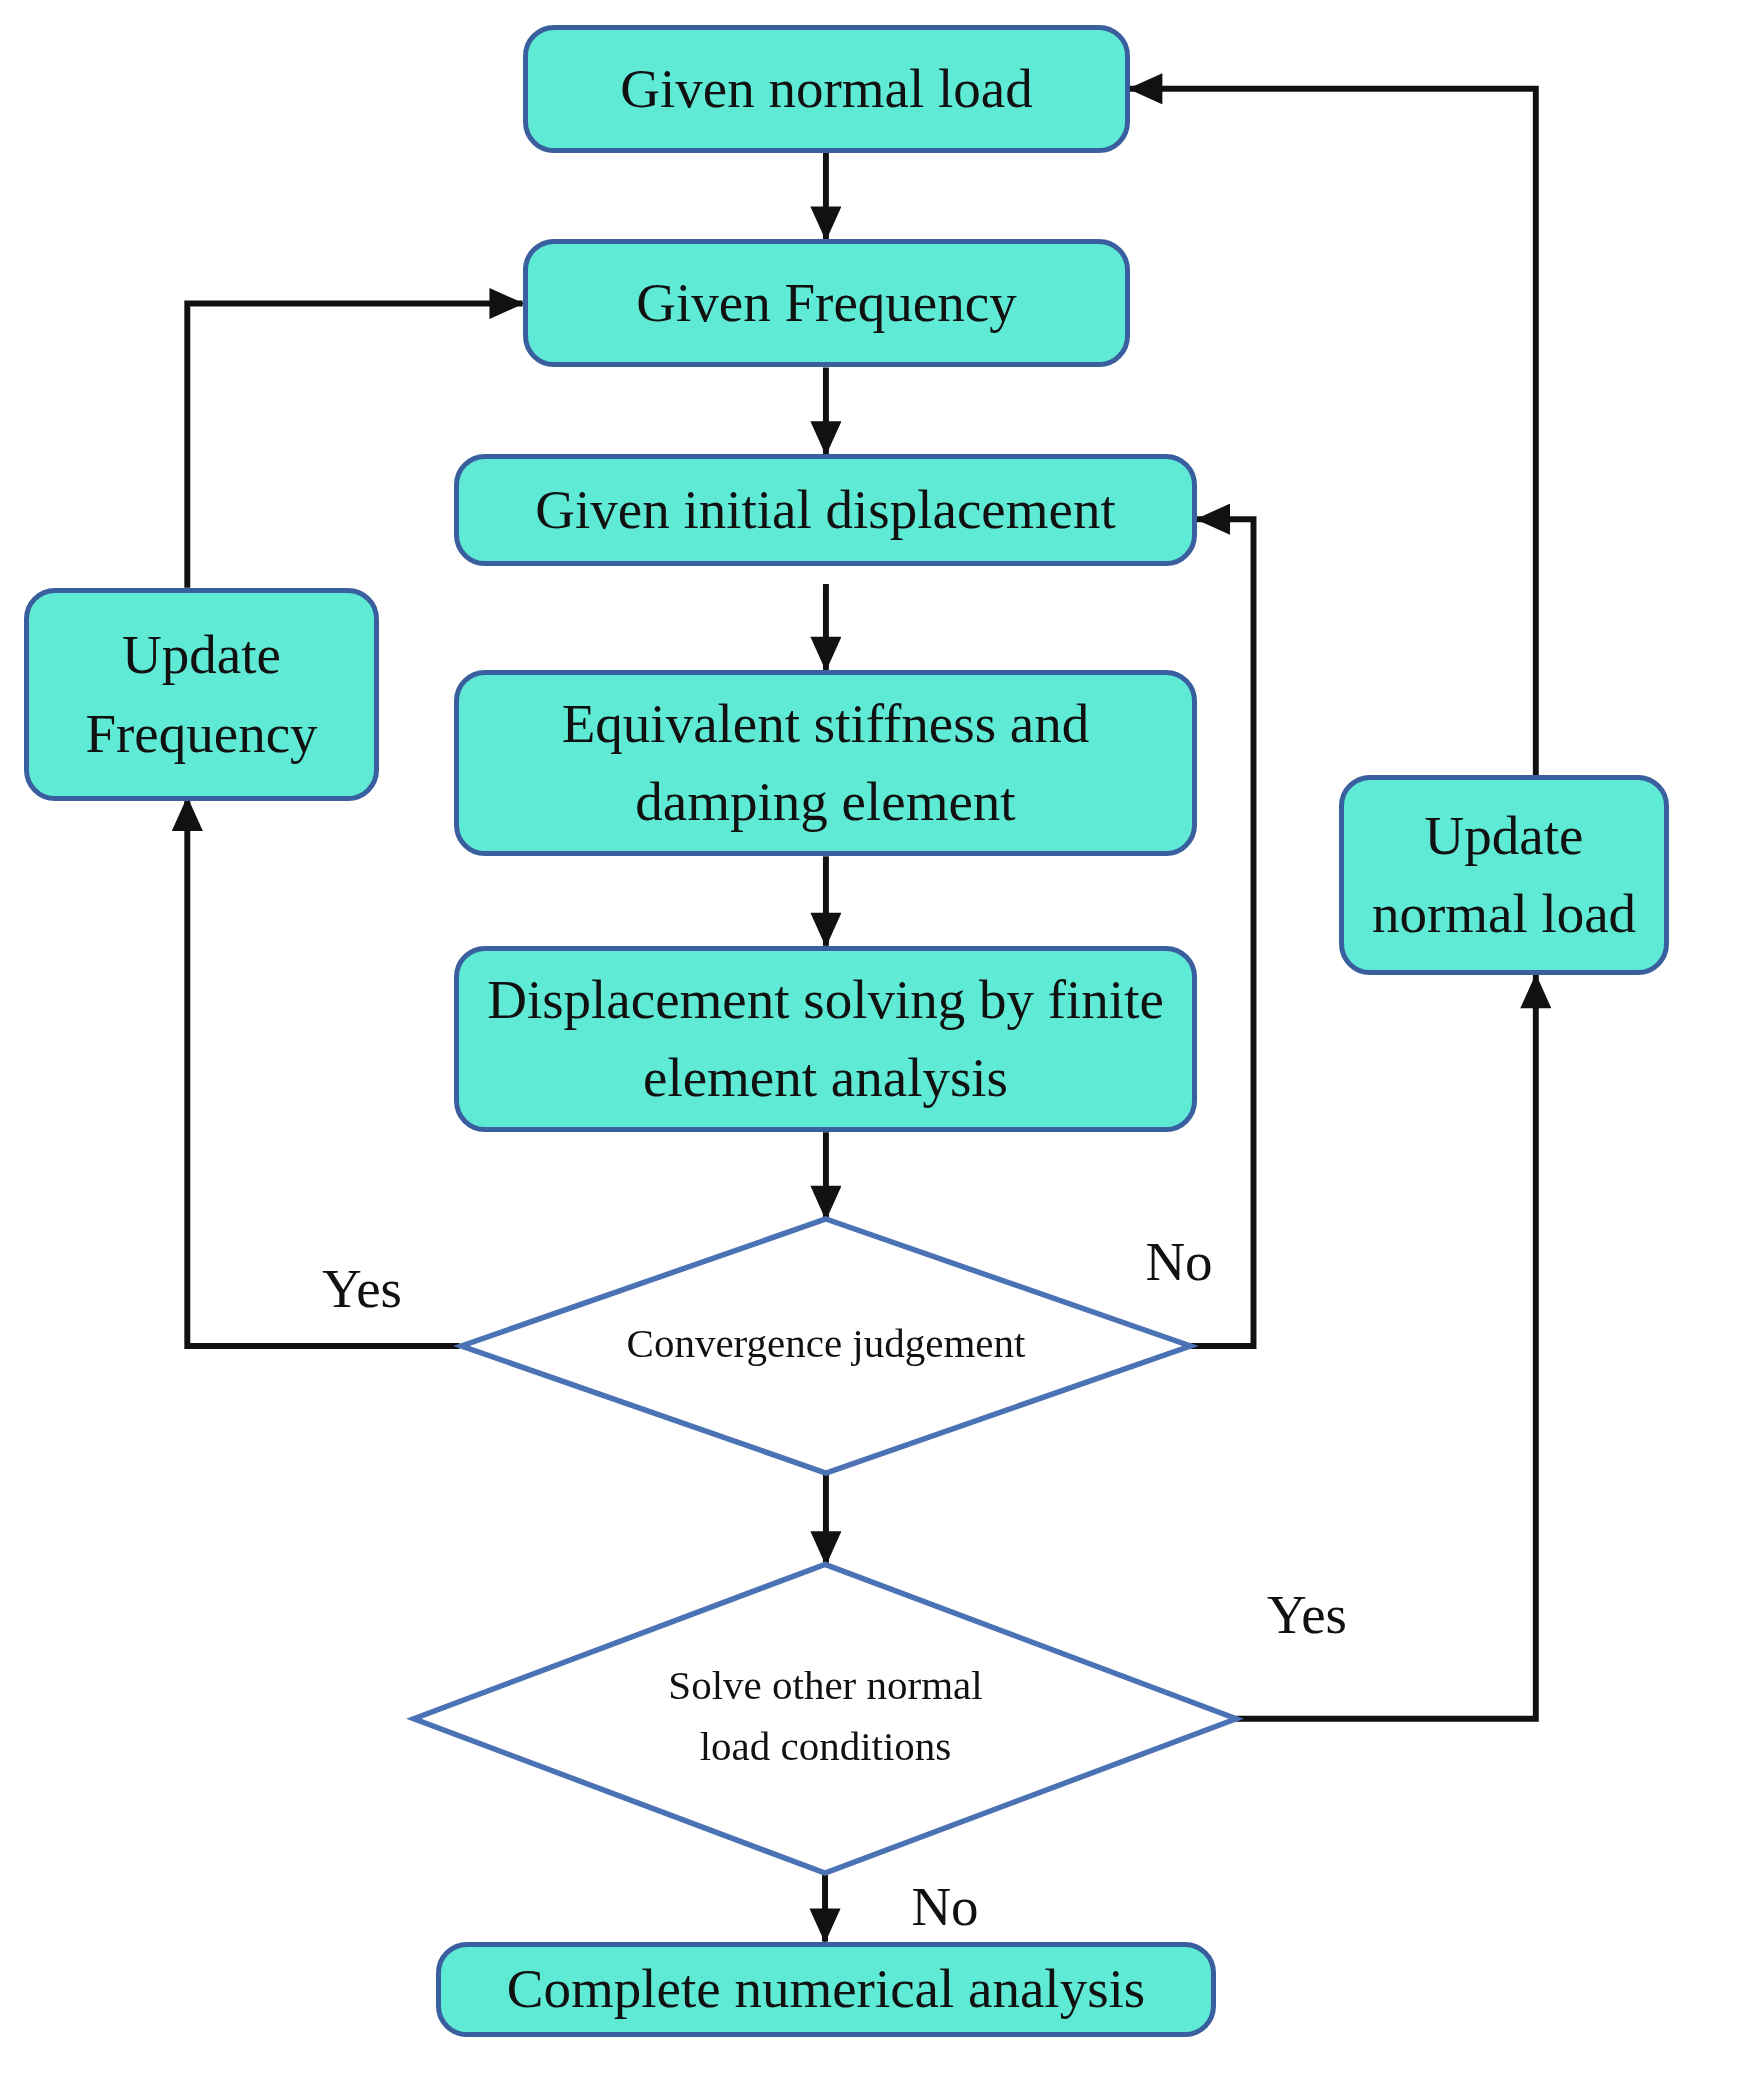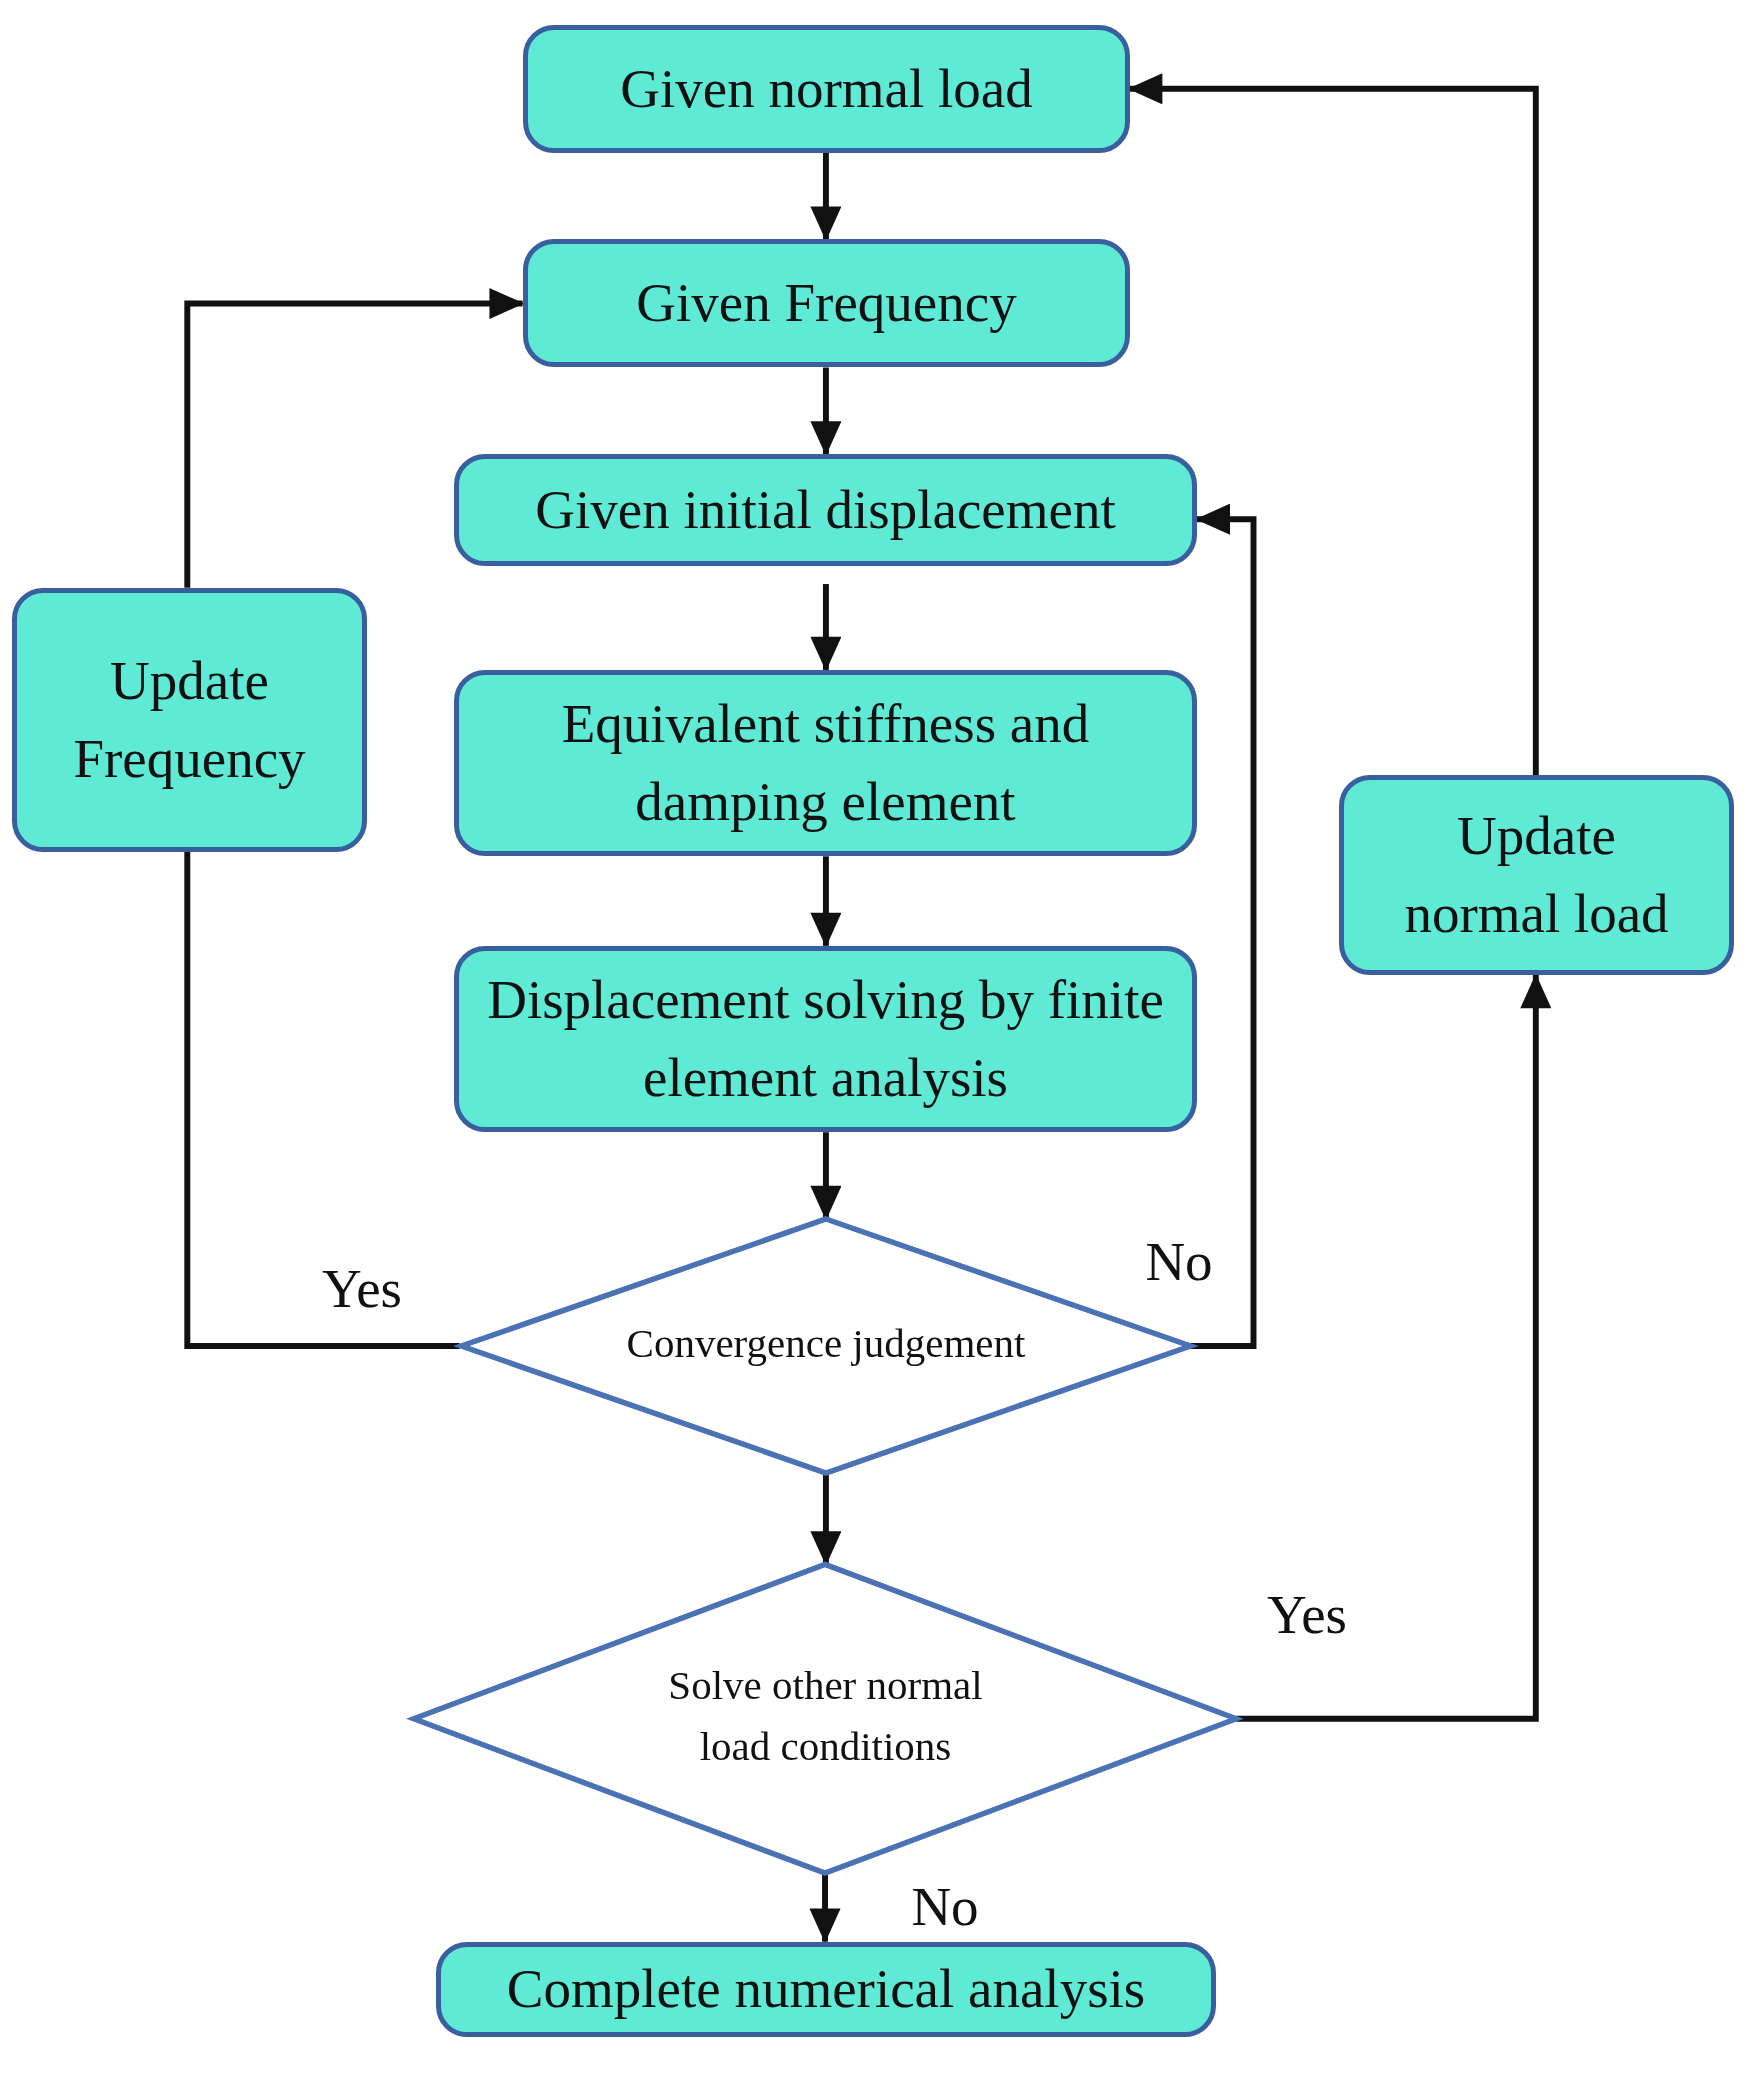--- a/index.html
+++ b/index.html
@@ -69,22 +69,22 @@
   .narrow {
     display: inline-block;
     max-width: 292px;
   }
   
   #n-given-normal-load        { left: 523px;  top: 25px;   width: 607px; height: 128px; }
   #n-given-frequency          { left: 523px;  top: 239px;  width: 607px; height: 128px; }
   #n-given-initial-disp       { left: 454px;  top: 454px;  width: 743px; height: 112px; }
   #n-equivalent-stiffness     { left: 454px;  top: 670px;  width: 743px; height: 186px; }
   #n-displacement-solving     { left: 454px;  top: 946px; width: 743px; height: 186px; }
-  #n-update-frequency         { left: 12px;   top: 588px;  width: 355px; height: 264px; }
-  #n-update-normal-load       { left: 1339px; top: 775px;  width: 395px; height: 200px; }
+  #n-update-frequency         { left: 24px;   top: 588px;  width: 355px; height: 213px; }
+  #n-update-normal-load       { left: 1339px; top: 775px;  width: 330px; height: 200px; }
   #n-complete                 { left: 436px;  top: 1942px; width: 780px; height: 95px; }
   #l-convergence              { left: 826px;  top: 1343px; width: 420px; margin-left: -210px; transform: translateY(-50%); }
   #l-solve-other              { left: 825px;  top: 1716px; width: 329px; margin-left: -164px; transform: translateY(-50%); }
   #el-conv-yes  { left: 362px;  top: 1288px; }
   #el-conv-no   { left: 1179px; top: 1261px; }
   #el-solve-yes { left: 1307px; top: 1614px; }
   #el-solve-no  { left: 945px; top: 1906px; }
 </style>
 </head>
 <body>

